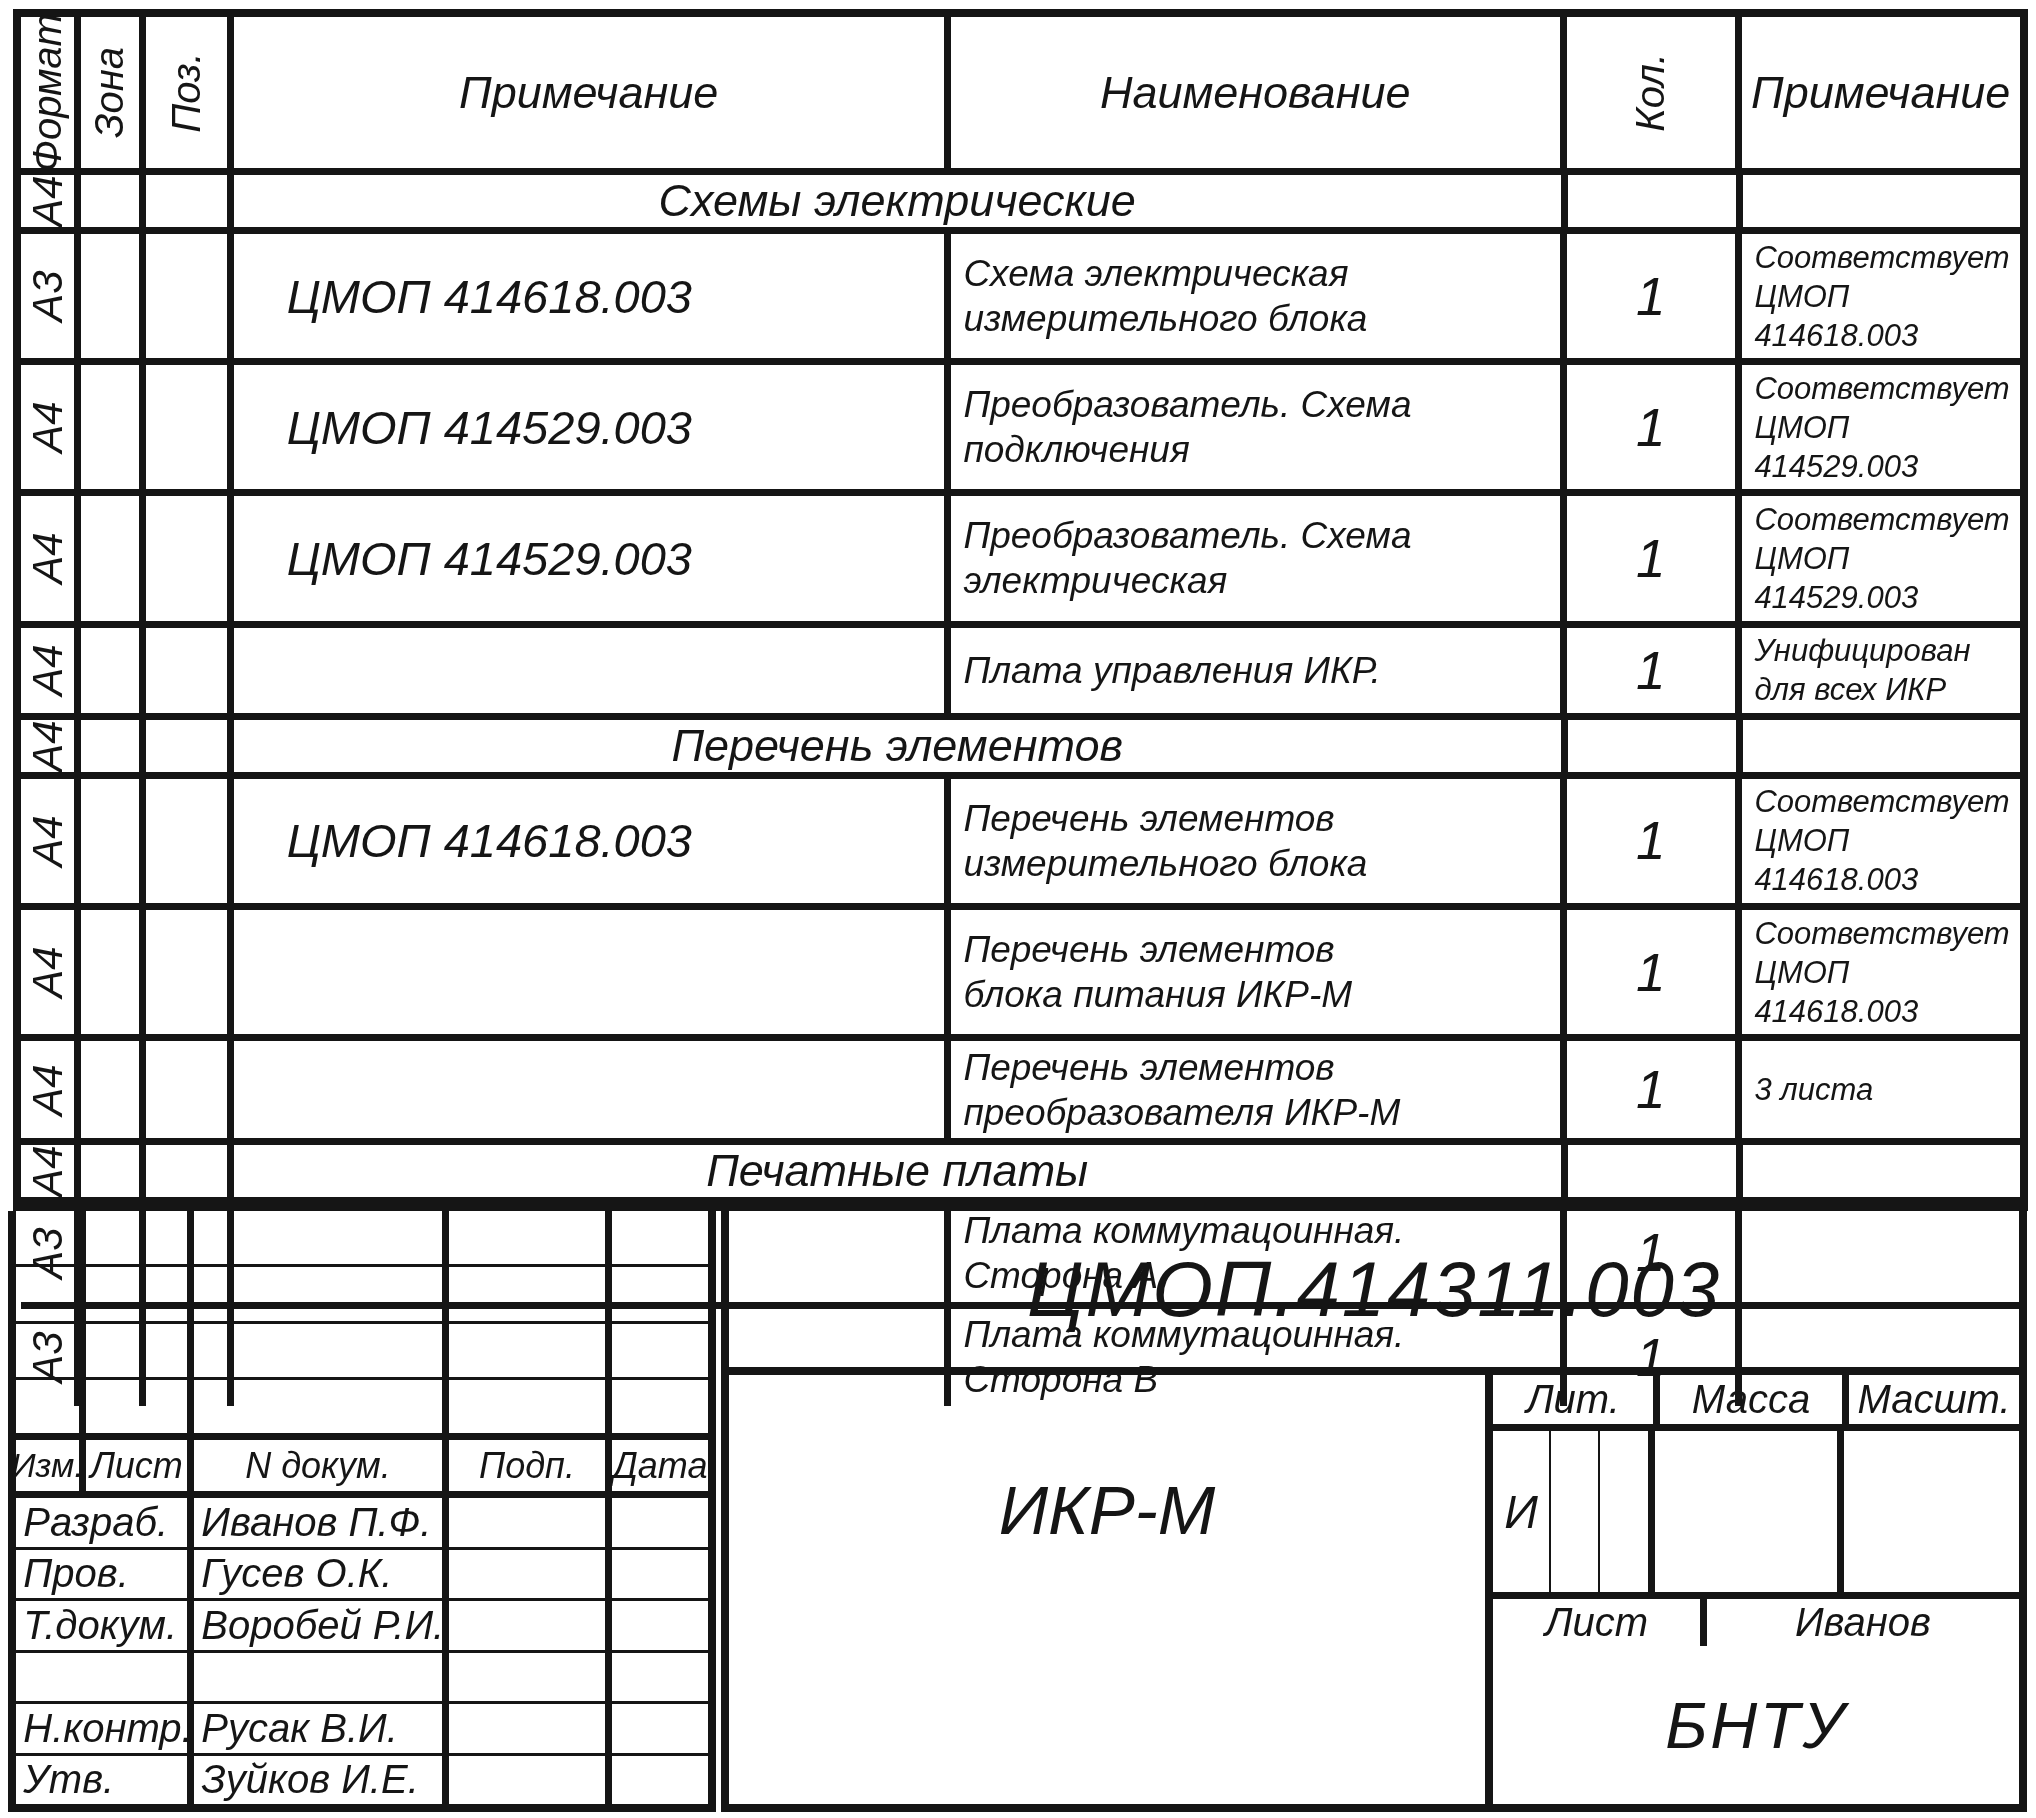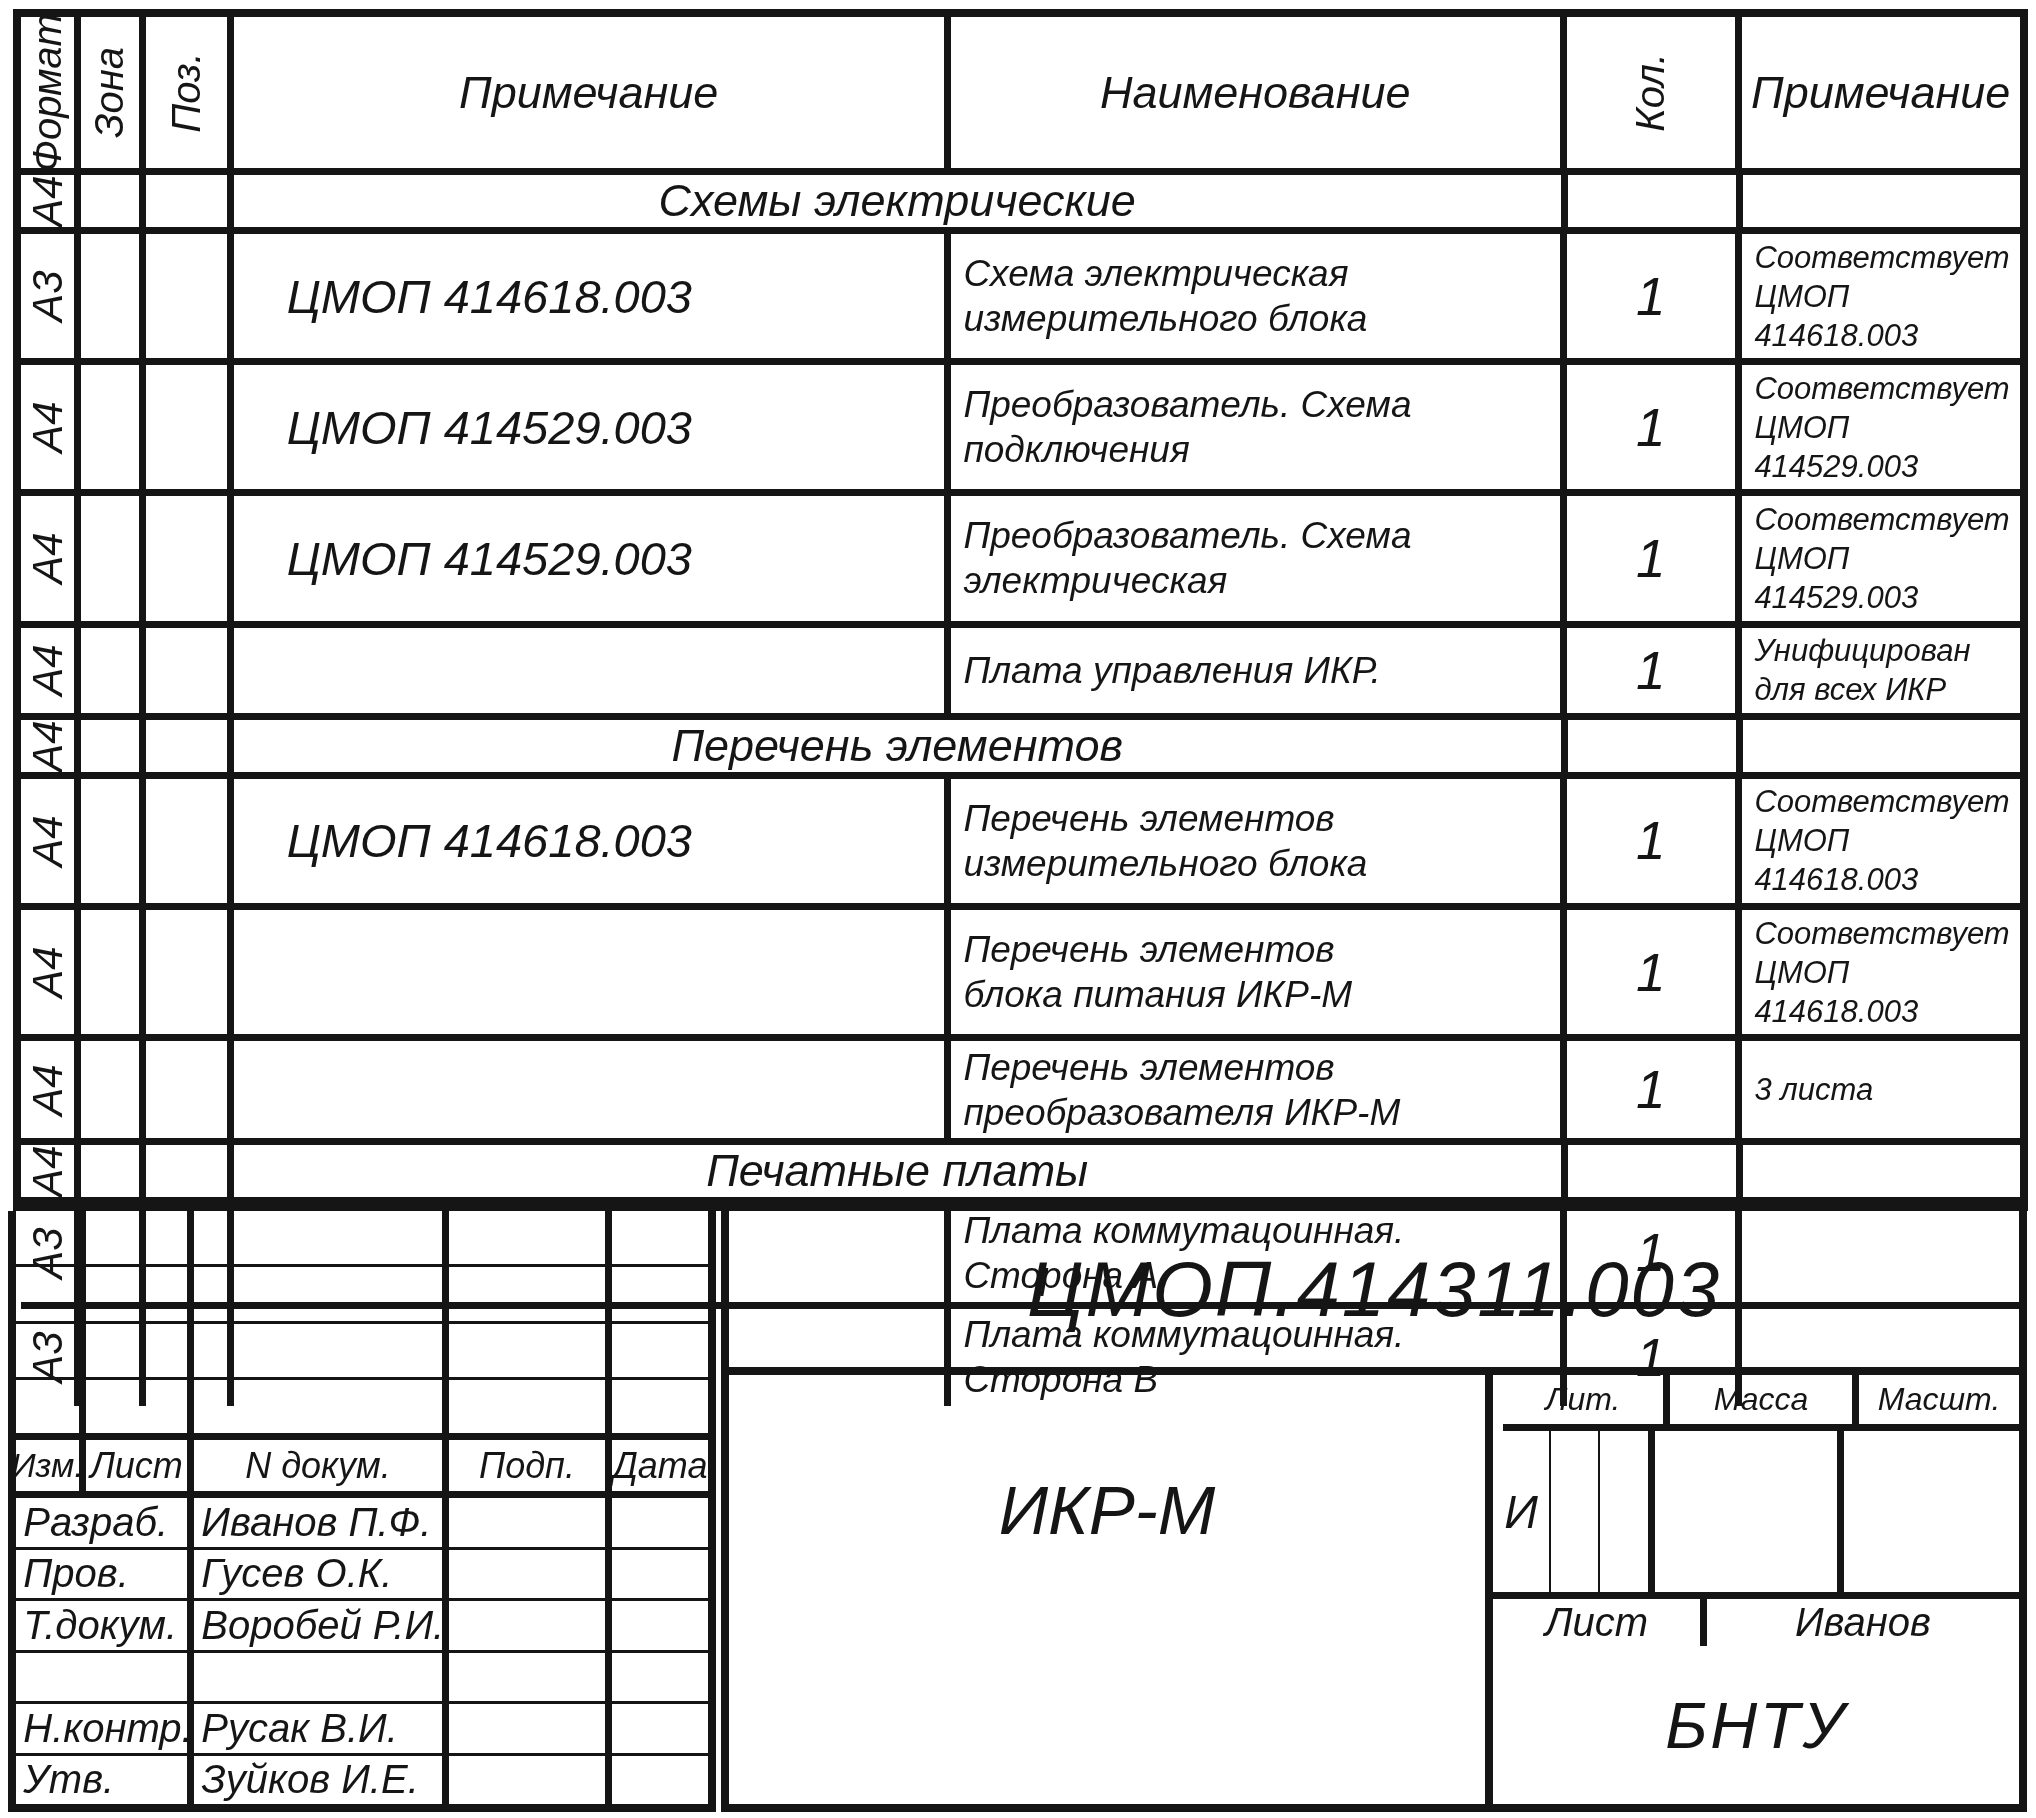--- a/index.html
+++ b/index.html
@@ -64,21 +64,21 @@
     position:absolute;left:721px;top:1211px;width:1306px;height:601px;
     border:8.2px solid #151515;border-top:none;box-sizing:border-box;
     display:flex;flex-direction:column;
   }
   .doc-cell{flex:0 0 164px;border-bottom:8.2px solid #151515;box-sizing:border-box;
     display:flex;align-items:center;justify-content:center;font-size:78px;letter-spacing:1.8px;}
   .mid-band{flex:0 0 271px;display:flex;}
   .prod-cell{width:764px;box-sizing:border-box;border-right:8.2px solid #151515;
     display:flex;align-items:center;justify-content:center;font-size:69px;}
   .lit-col{flex:1;display:flex;flex-direction:column;}
-  .lit-hdr{flex:0 0 49px;display:flex;border-bottom:7.3px solid #151515;font-size:32px;margin-left:10px;}
+  .lit-hdr{flex:0 0 49px;display:flex;border-bottom:7.3px solid #151515;font-size:40px;}
   .lh{box-sizing:border-box;border-right:7.3px solid #151515;display:flex;align-items:center;justify-content:center;}
   .lh:last-child{border-right:none;}
   .w-lit{width:167px;}
   .w-massa{width:189px;}
   .w-mash{flex:1;}
   .lit-vals{flex:1;display:flex;}
   .lv{box-sizing:border-box;display:flex;align-items:center;justify-content:center;font-size:47px;}
   .lv-a{width:58px;border-right:2.7px solid #151515;}
   .lv-b{width:49px;border-right:2.7px solid #151515;}
   .lv-c{width:55px;border-right:7.3px solid #151515;}

